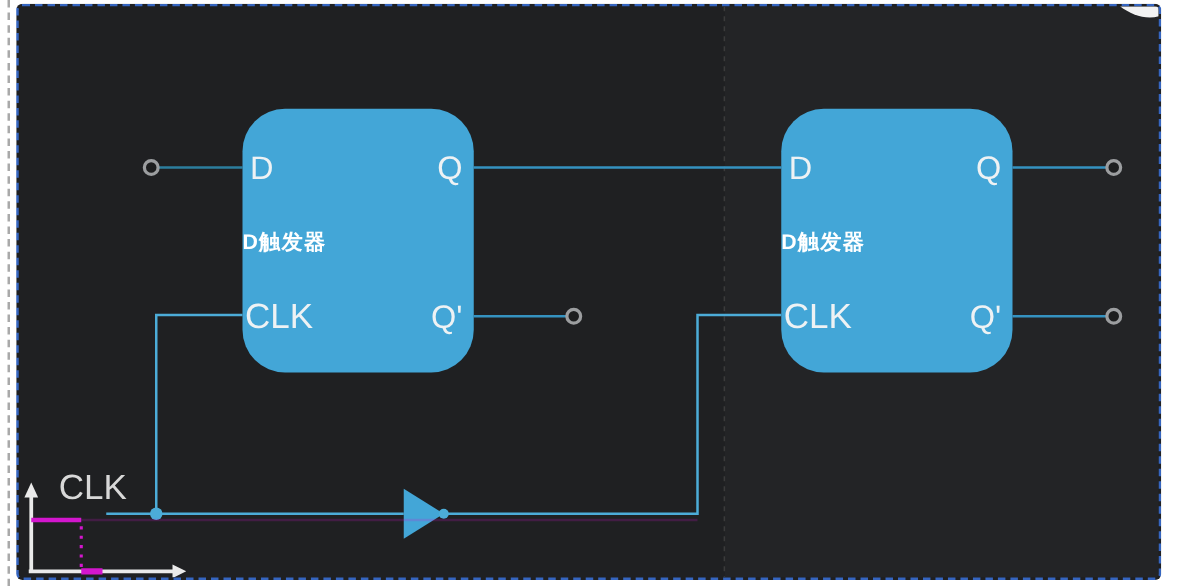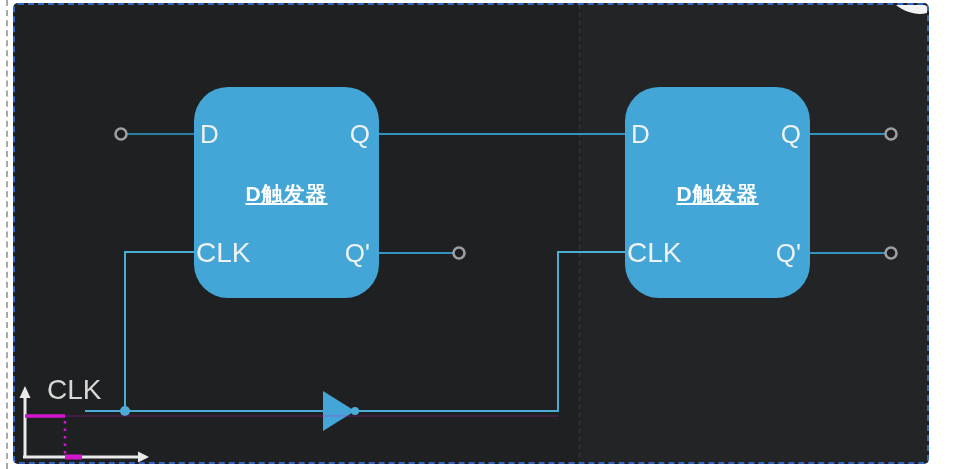--- a/index.html
+++ b/index.html
@@ -41,21 +41,21 @@
     position:absolute;transform:translateY(-50%);
     color:#eef2f4;font-size:26px;font-weight:400;line-height:1;white-space:nowrap;
   }
   .pin-top{top:47px;}
   .pin-bottom{top:166px;}
   .pin-left{left:6px;}
   .pin-right{right:9px;}
   .pin-clk{left:2px;font-size:28px;}
   .ff-title{
     position:absolute;left:0;right:0;top:107px;transform:translateY(-50%);
-    text-align:center;color:#ffffff;font-size:21px;font-weight:bold;letter-spacing:1px;text-decoration:underline;
+    color:#ffffff;font-size:17px;font-weight:bold;letter-spacing:1px;
   }
   .clk-annotation-label{
     position:absolute;left:32px;top:371px;
     color:#d8d8d8;font-size:28px;line-height:1;
   }
 </style>
 </head>
 <body>
 
 <div class="page">

